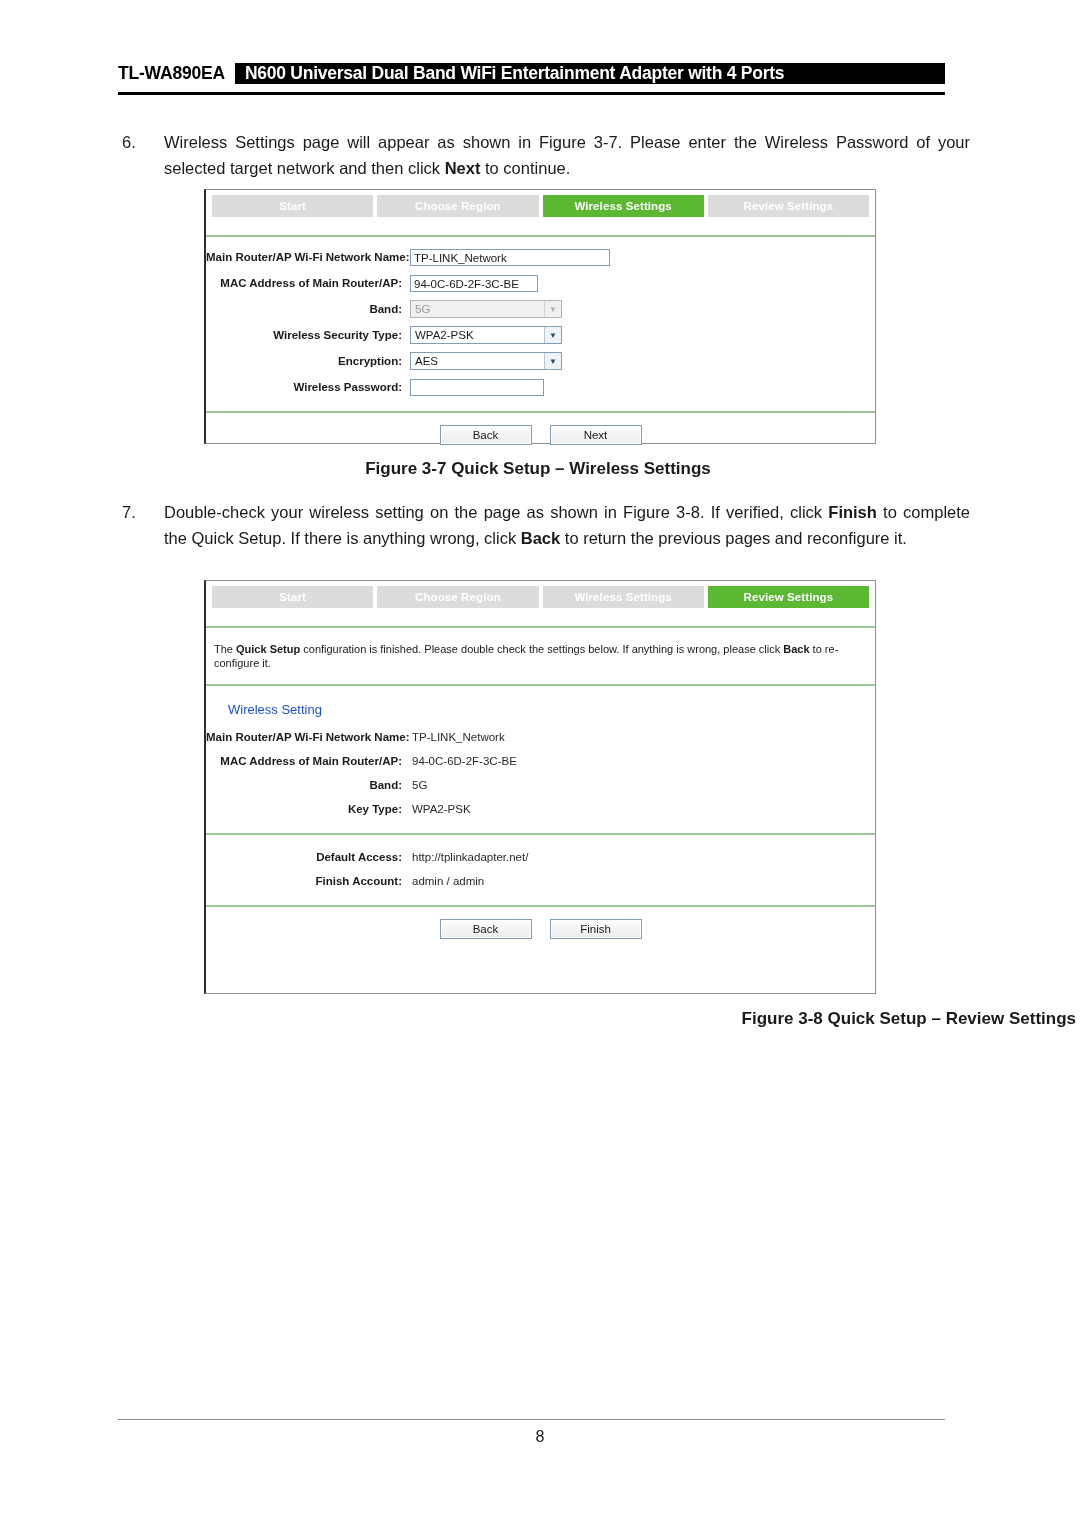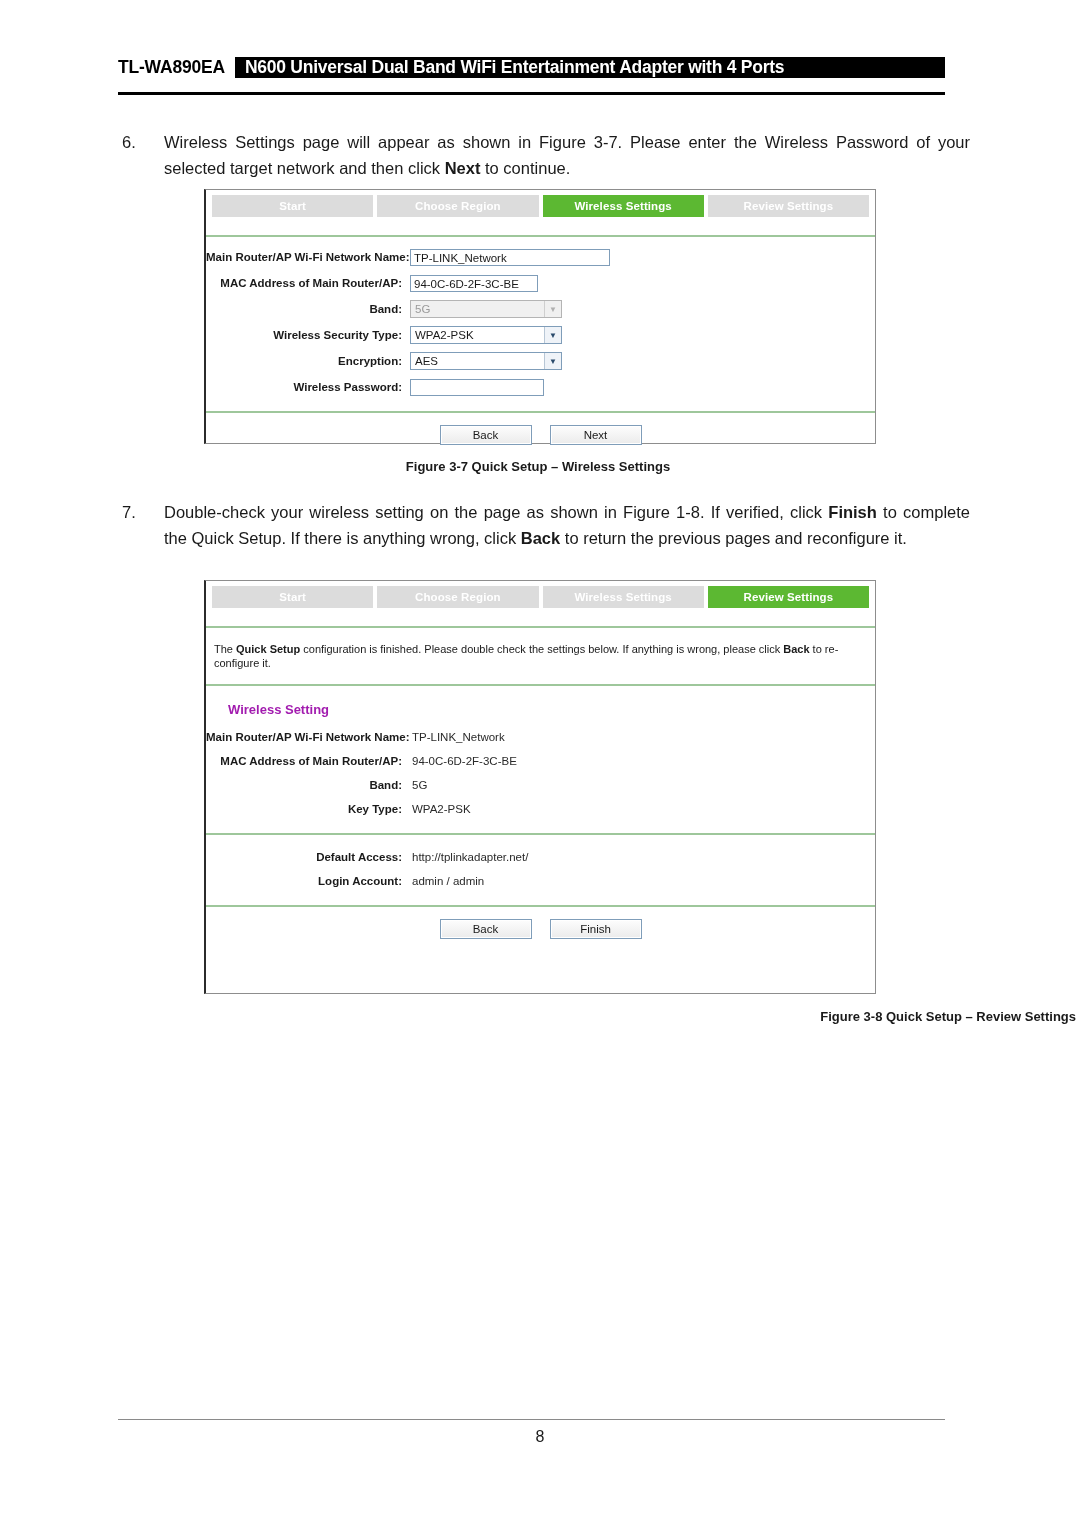--- a/index.html
+++ b/index.html
@@ -14,21 +14,21 @@
     color: #000;
     overflow: hidden;
   }
 
   
   .page-header {
     position: absolute;
     left: 118px; top: 57px;
     width: 827px; height: 33px;
     display: flex;
-    align-items: flex-start;
+    align-items: center;
   }
   .hdr-model {
     display: flex; align-items: center;
     padding-right: 10px;
     font-size: 17.5px;
     font-weight: bold;
     letter-spacing: -0.2px;
     white-space: nowrap;
   }
   .hdr-title {
@@ -201,22 +201,22 @@
   .notice {
     font-size: 11px;
     color: #1a1a1a;
     padding: 14px 8px 14px 8px;
     line-height: 14px;
   }
   .notice b { font-weight: bold; }
 
   .section-title {
     font-size: 13px;
-    font-weight: bold;
-    color: #a21caf;
+    font-weight: normal;
+    color: #1d4ed8;
     padding: 16px 0 8px 22px;
   }
 
   
   .rrow {
     display: flex;
     align-items: center;
     height: 24px;
   }
   .rlabel {
@@ -235,21 +235,21 @@
   }
   .review-group-1 { padding-bottom: 12px; }
   .review-group-2 { padding: 10px 0 12px 0; }
 
   
   .caption {
     position: absolute;
     width: 1076px;
     left: 0;
     text-align: center;
-    font-size: 13px;
+    font-size: 17px;
     font-weight: bold;
     color: #1a1a1a;
   }
   #caption-1 { top: 459px; }
   #caption-2 { top: 1009px; text-align: right; }
 
   
   .footer-rule {
     position: absolute;
     left: 118px; top: 1419px;
@@ -329,21 +329,21 @@
   <div class="btn-bar">
     <div class="btn">Back</div>
     <div class="btn">Next</div>
   </div>
 </div>
 
 <div class="caption" id="caption-1">Figure 3-7 Quick Setup – Wireless Settings</div>
 
 <div class="para" id="para-7">
   <div class="num">7.</div>
-  <div class="txt"><span>Double-check your wireless setting on the page as shown in Figure 1-8. If verified, click </span><b>Finish</b><span> to complete the Quick Setup. If there is anything wrong, click </span><b>Back</b><span> to return the previous pages and reconfigure it.</span></div>
+  <div class="txt"><span>Double-check your wireless setting on the page as shown in Figure 3-8. If verified, click </span><b>Finish</b><span> to complete the Quick Setup. If there is anything wrong, click </span><b>Back</b><span> to return the previous pages and reconfigure it.</span></div>
 </div>
 
 <div class="figure" id="figure-2">
   <div class="tabs">
     <div class="tab">Start</div>
     <div class="tab">Choose Region</div>
     <div class="tab">Wireless Settings</div>
     <div class="tab active">Review Settings</div>
   </div>
   <div class="tabs-gap"></div>
@@ -374,21 +374,21 @@
   </div>
 
   <div class="green-rule"></div>
 
   <div class="review-group-2">
     <div class="rrow">
       <div class="rlabel">Default Access:</div>
       <div class="rvalue">http://tplinkadapter.net/</div>
     </div>
     <div class="rrow">
-      <div class="rlabel">Login Account:</div>
+      <div class="rlabel">Finish Account:</div>
       <div class="rvalue">admin / admin</div>
     </div>
   </div>
 
   <div class="green-rule"></div>
   <div class="btn-bar">
     <div class="btn">Back</div>
     <div class="btn">Finish</div>
   </div>
 </div>

